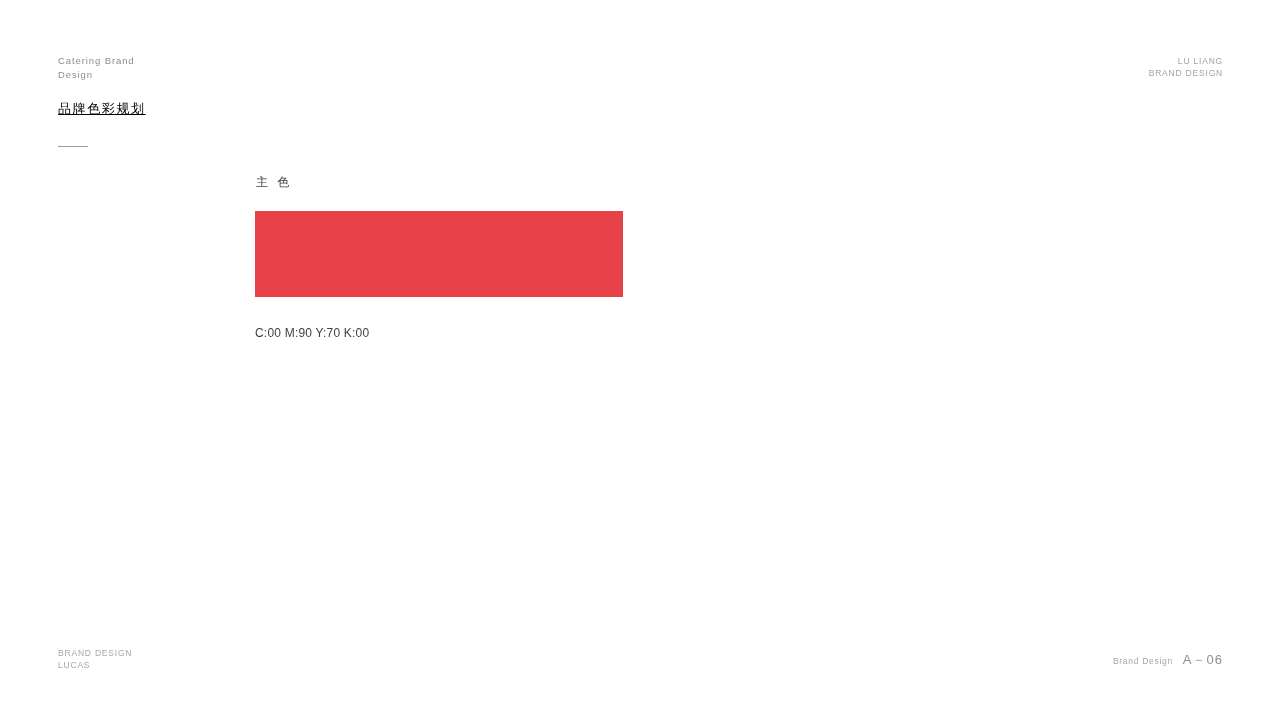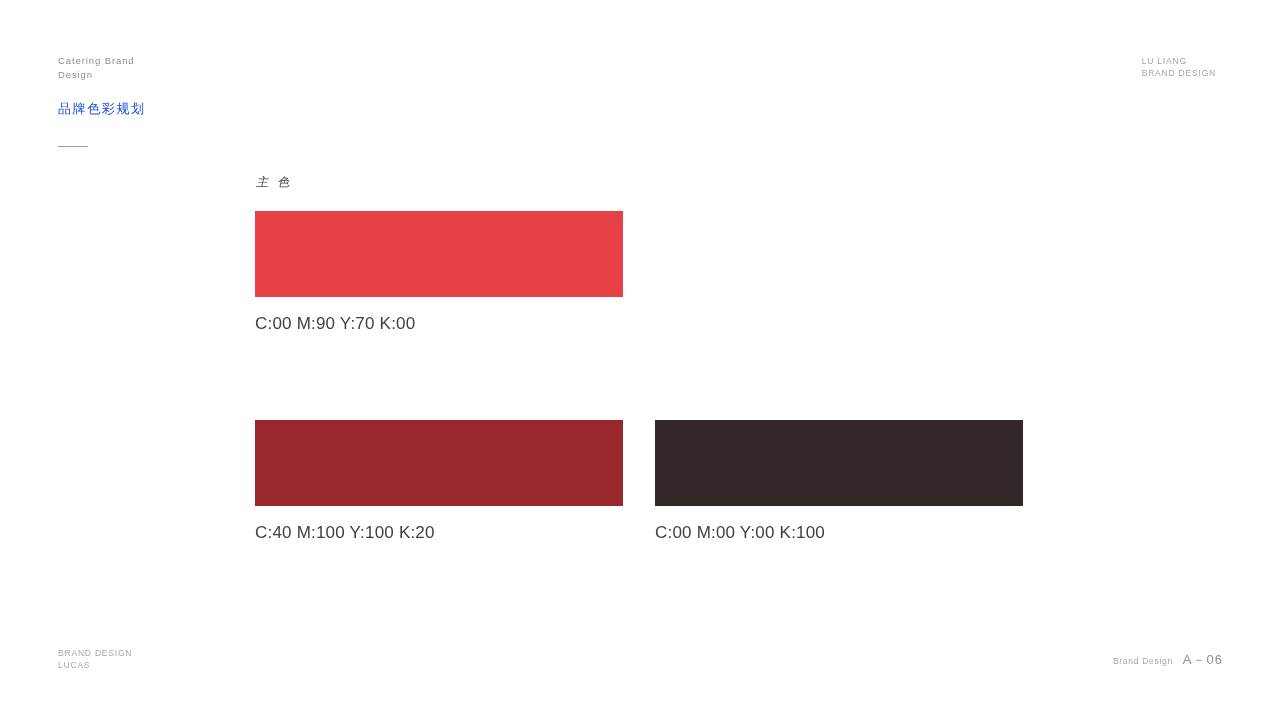--- a/index.html
+++ b/index.html
@@ -37,53 +37,53 @@
     letter-spacing: 0.9px;
     color: #8d8d8d;
     white-space: pre-line;
   }
   .page-title {
     position: absolute;
     left: 58px;
     top: 100px;
     font-size: 13px;
     letter-spacing: 1.6px;
-    color: #1d4ed8;
+    color: #000000;
+    text-decoration: underline;
   }
   .title-rule {
     position: absolute;
     left: 58px;
     top: 146px;
     width: 30px;
     height: 1px;
     background: #9b9b9b;
   }
 
   .header-right {
     position: absolute;
-    right: 64px;
+    right: 57px;
     top: 55px;
-    text-align: left;
+    text-align: right;
   }
   .header-right .line {
     font-size: 8.5px;
     line-height: 12px;
     letter-spacing: 0.8px;
     color: #a2a2a2;
   }
 
   
   .section-label {
     position: absolute;
     left: 256px;
     top: 174px;
     font-size: 12px;
     letter-spacing: 3px;
     color: #3e3e3e;
-    font-style: italic;
   }
 
   
   .swatch-grid {
     position: absolute;
     left: 255px;
     top: 211px;
     width: 768px;
   }
   .swatch-row {
@@ -95,22 +95,22 @@
   }
   .swatch-cell {
     width: 368px;
   }
   .swatch-chip {
     width: 368px;
     height: 86px;
     display: block;
   }
   .swatch-caption {
-    margin-top: 17px;
-    font-size: 17px;
+    margin-top: 29px;
+    font-size: 12px;
     letter-spacing: 0.2px;
     color: #3f3f3f;
   }
 
   
   .footer-left {
     position: absolute;
     left: 58px;
     bottom: 55px;
   }
@@ -159,30 +159,20 @@
 
   <div class="section-label">主 色</div>
 
   <div class="swatch-grid">
     <div class="swatch-row">
       <div class="swatch-cell">
         <span class="swatch-chip" style="background-color: rgb(230, 65, 70);"></span>
         <div class="swatch-caption">C:00 M:90 Y:70 K:00</div>
       </div>
     </div>
-    <div class="swatch-row">
-      <div class="swatch-cell">
-        <span class="swatch-chip" style="background-color: rgb(153, 40, 44);"></span>
-        <div class="swatch-caption">C:40 M:100 Y:100 K:20</div>
-      </div>
-      <div class="swatch-cell">
-        <span class="swatch-chip" style="background-color: rgb(51, 40, 40);"></span>
-        <div class="swatch-caption">C:00 M:00 Y:00 K:100</div>
-      </div>
-    </div>
   </div>
 
   <div class="footer-left">
     <div class="line">BRAND DESIGN</div>
     <div class="line">LUCAS</div>
   </div>
 
   <div class="footer-right">
     <span class="fr-label">Brand Design</span>
     <span class="fr-page">A－06</span>

